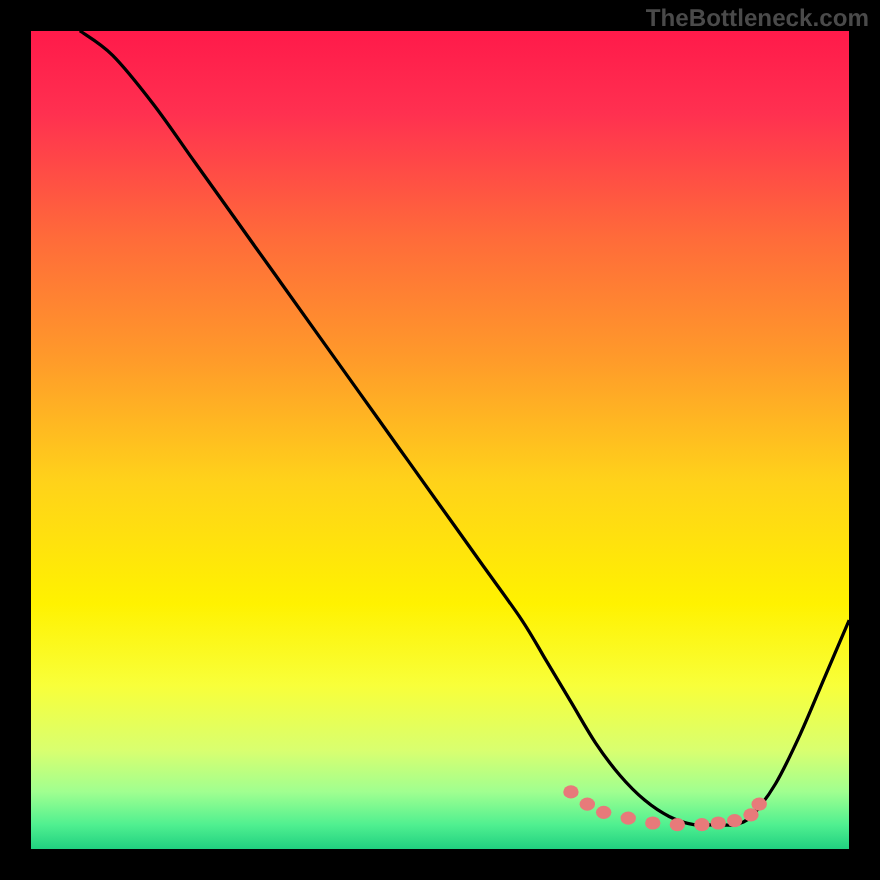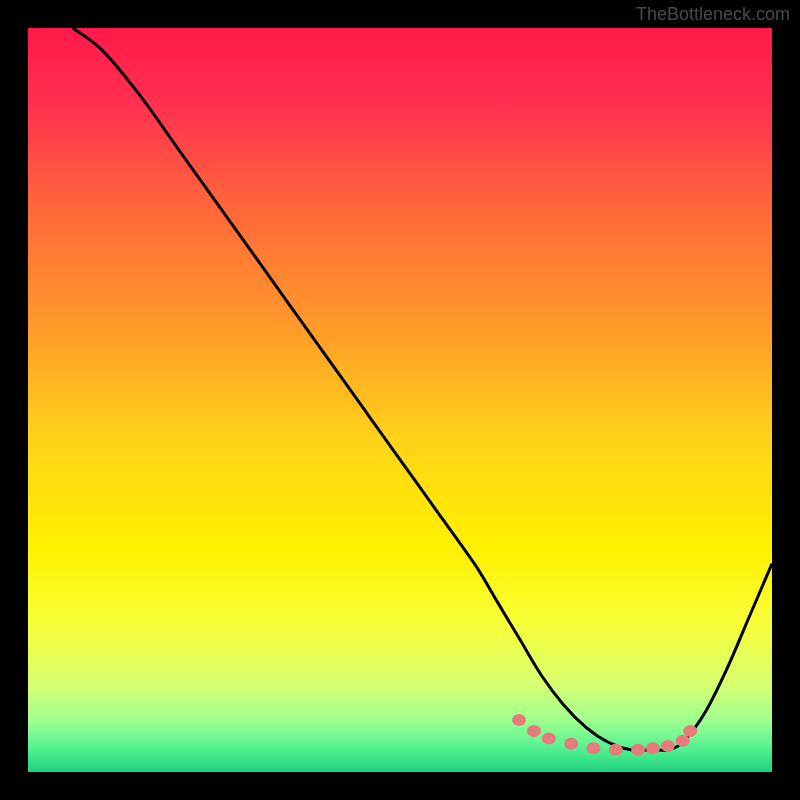--- a/index.html
+++ b/index.html
@@ -14,22 +14,22 @@
     position: relative;
     width: 800px;
     height: 800px;
     background: #000;
   }
   .watermark {
     position: absolute;
     top: 4px;
     right: 10px;
     color: #4a4a4a;
-    font-size: 18px;
-    font-weight: normal;
+    font-size: 22px;
+    font-weight: bold;
     z-index: 10;
     text-align: center;
   }
   .plot-area {
     position: absolute;
     left: 28px;
     top: 28px;
     width: 744px;
     height: 744px;
     overflow: hidden;

